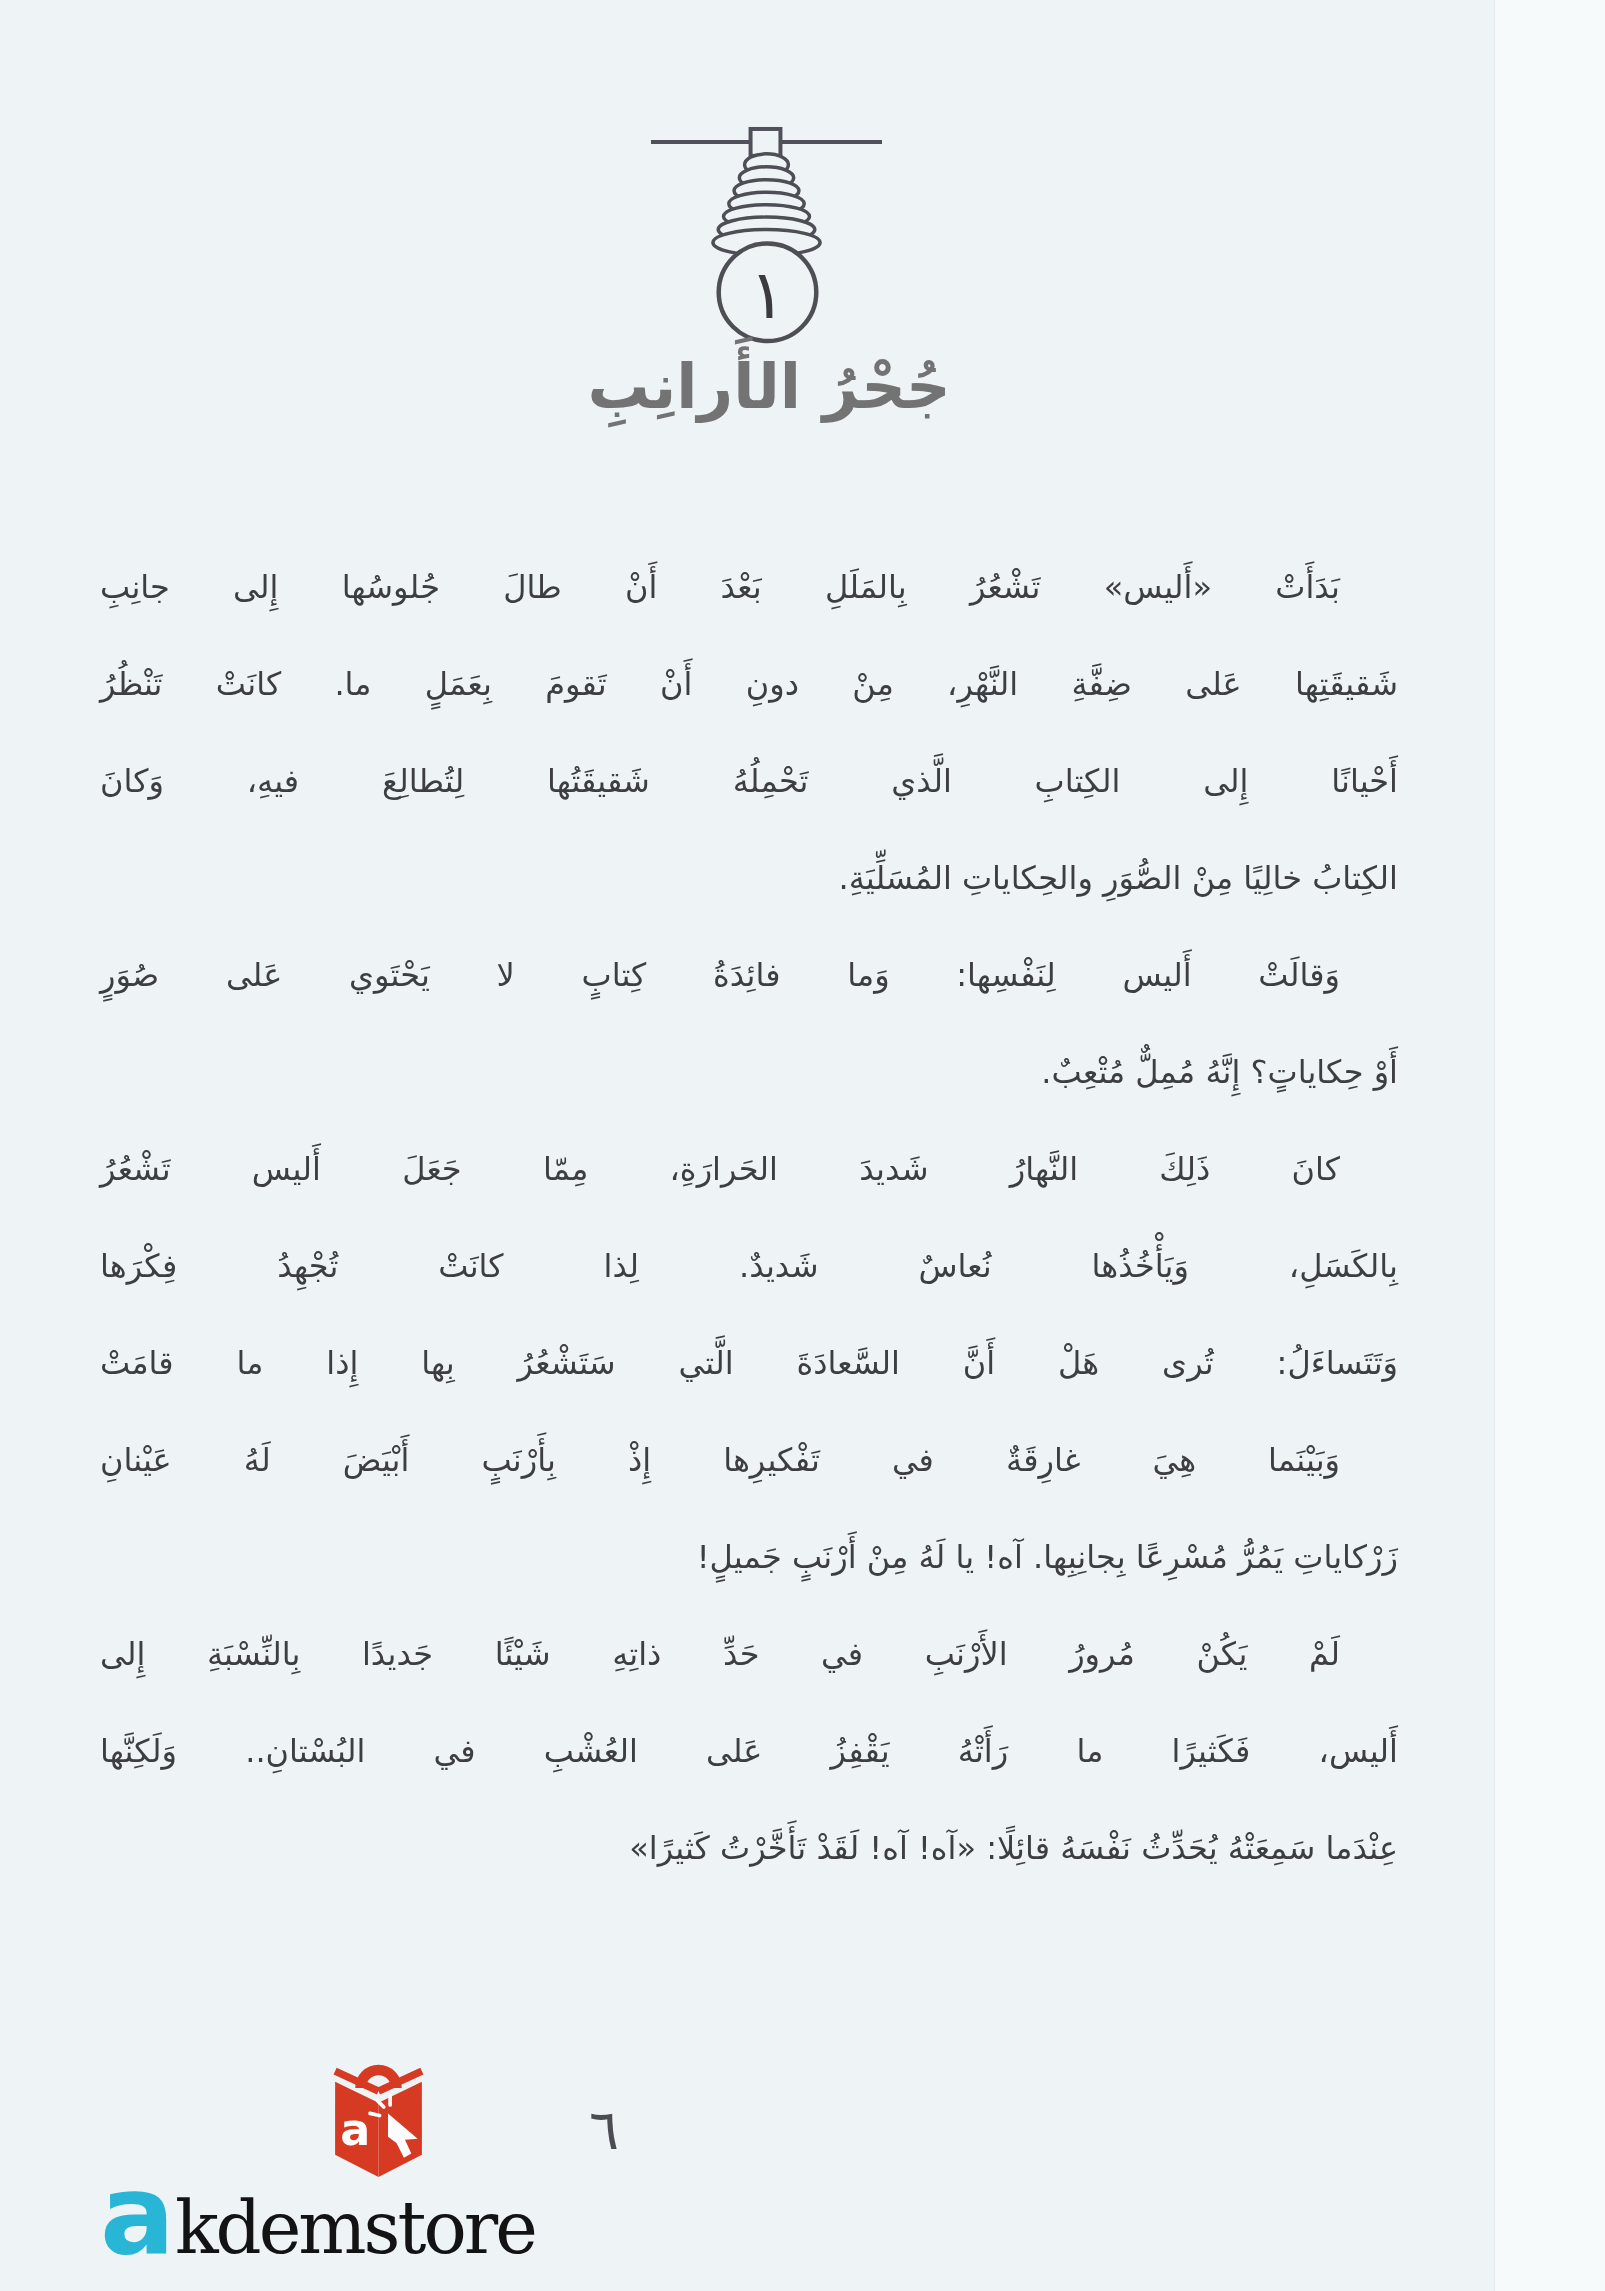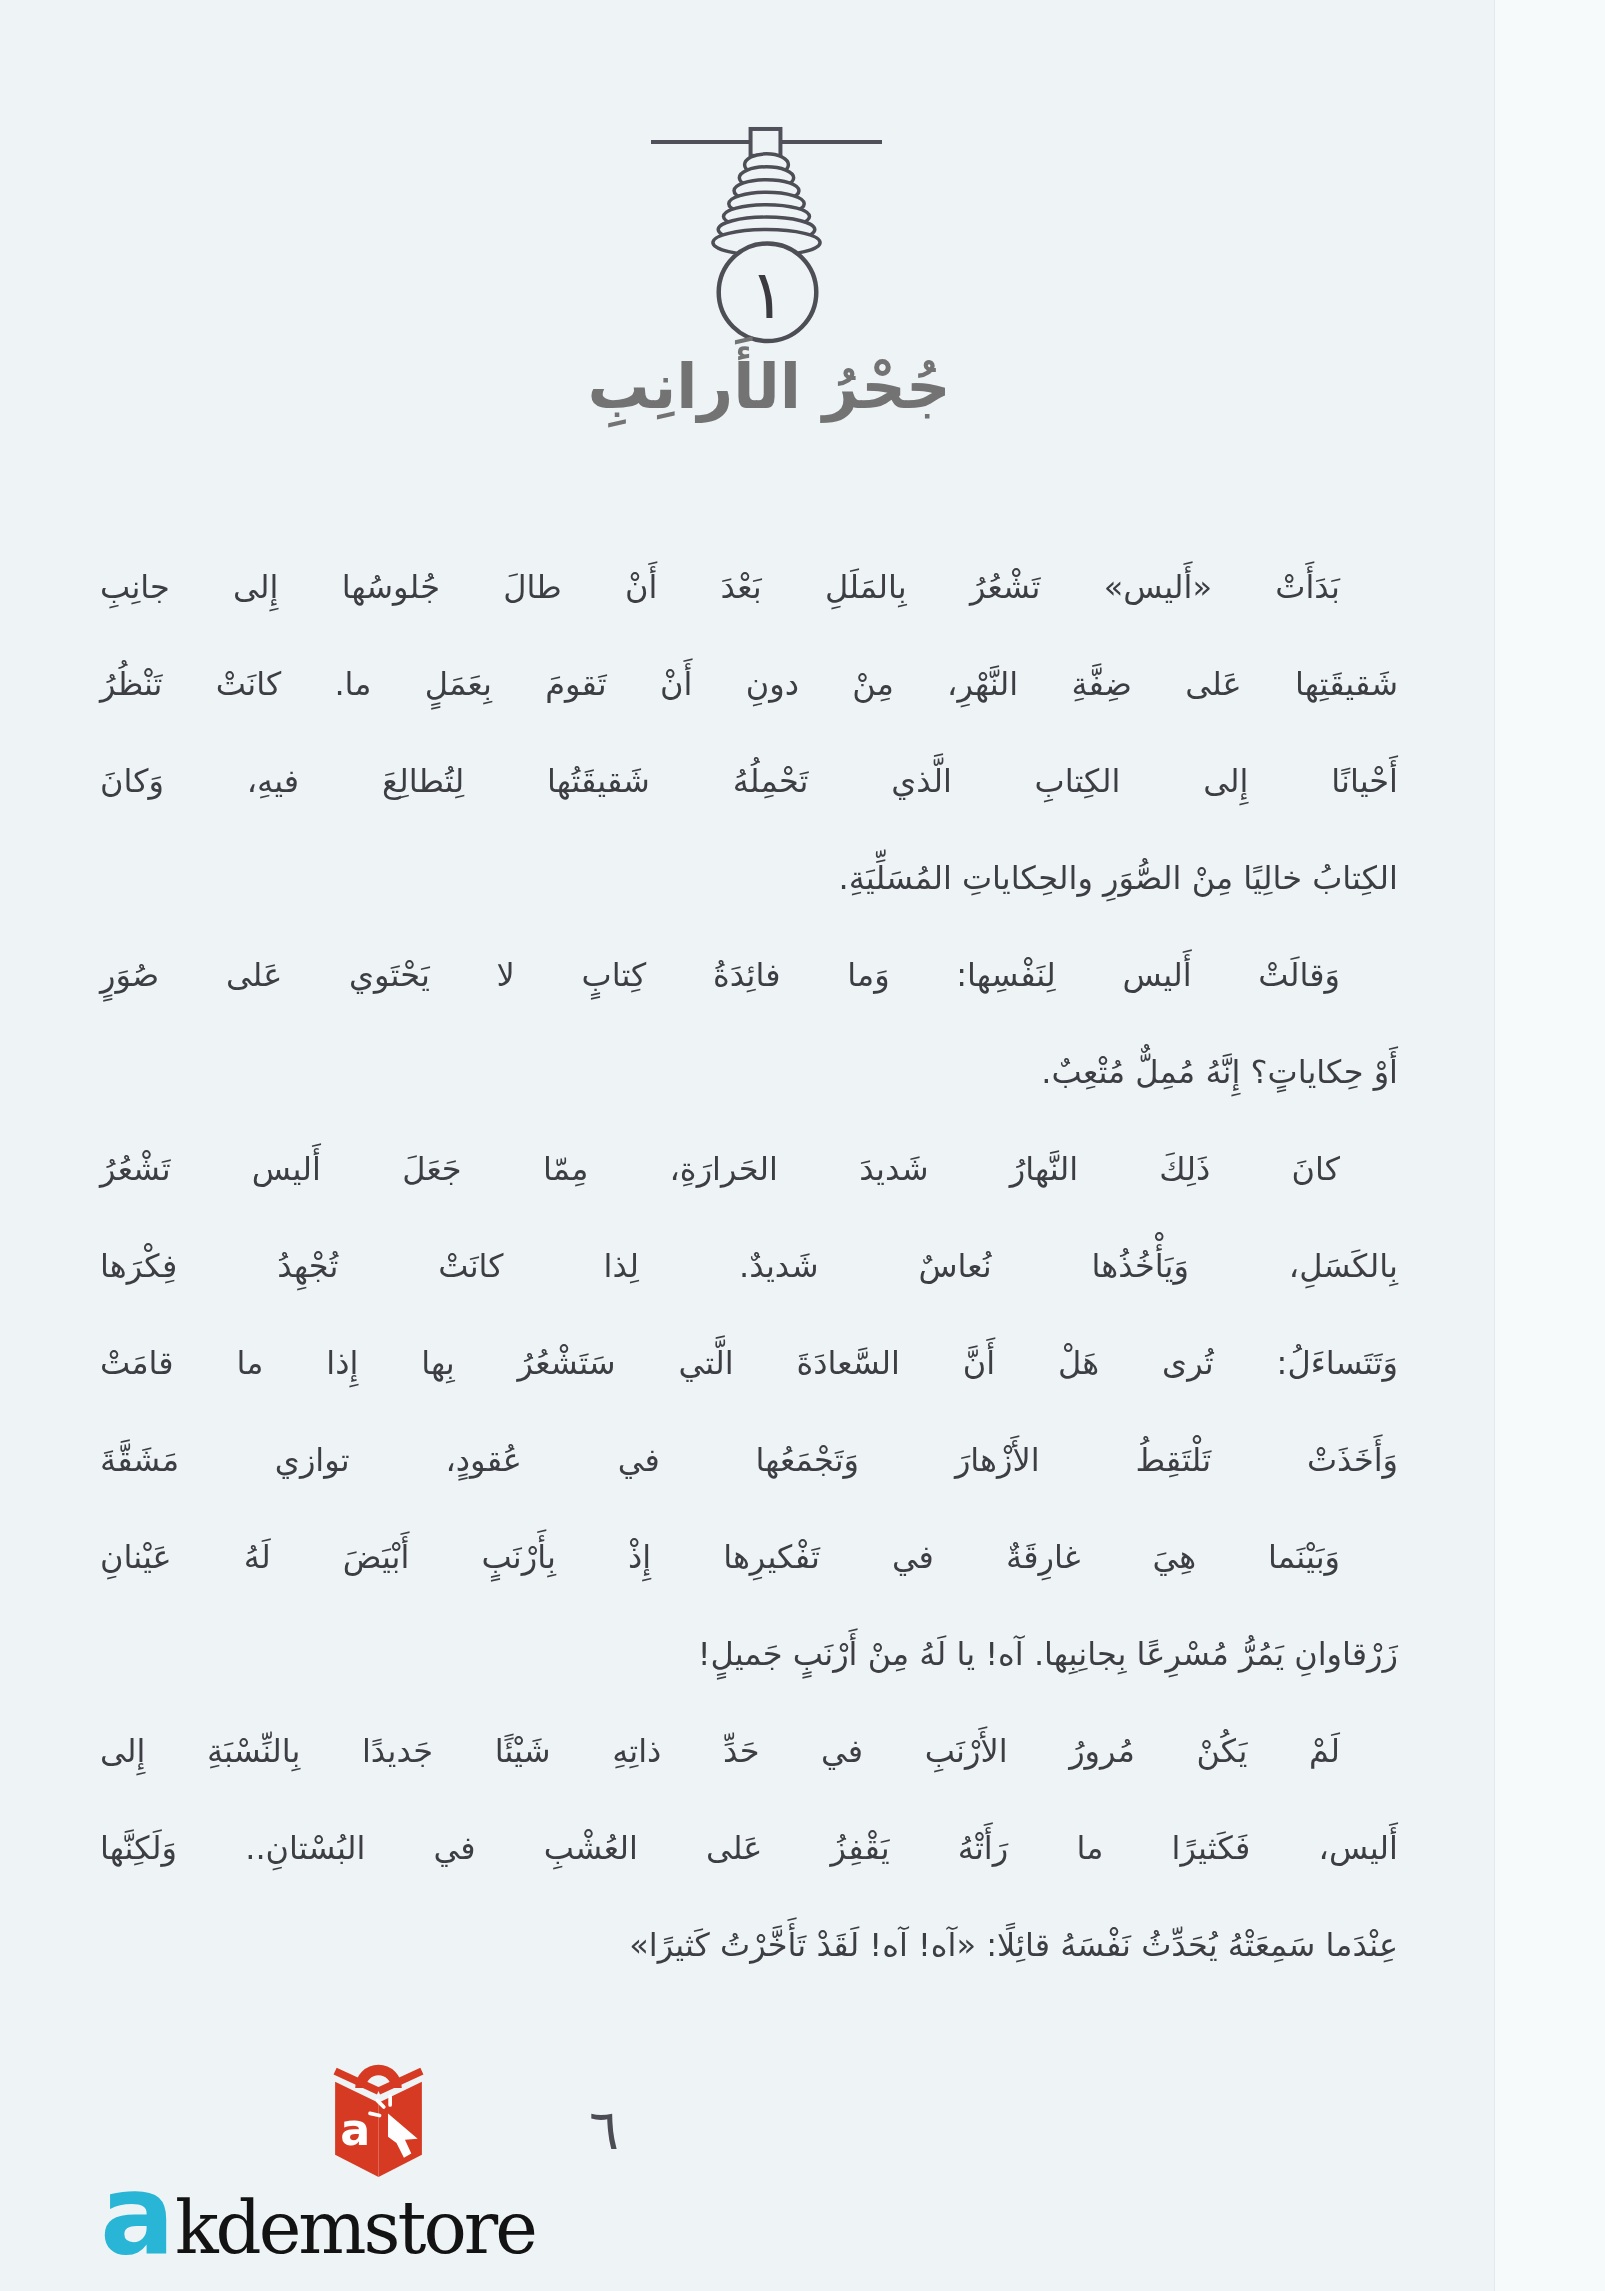--- a/index.html
+++ b/index.html
@@ -101,25 +101,24 @@
     <div class="tline plast">الكِتابُ خالِيًا مِنْ الصُّوَرِ والحِكاياتِ المُسَلِّيَةِ.</div>
   </div>
   <div>
     <div class="tline first">وَقالَتْ أَليس لِنَفْسِها: وَما فائِدَةُ كِتابٍ لا يَحْتَوي عَلى صُوَرٍ</div>
     <div class="tline plast">أَوْ حِكاياتٍ؟ إِنَّهُ مُمِلٌّ مُتْعِبٌ.</div>
   </div>
   <div>
     <div class="tline first">كانَ ذَلِكَ النَّهارُ شَديدَ الحَرارَةِ، مِمّا جَعَلَ أَليس تَشْعُرُ</div>
     <div class="tline">بِالكَسَلِ، وَيَأْخُذُها نُعاسٌ شَديدٌ. لِذا كانَتْ تُجْهِدُ فِكْرَها</div>
     <div class="tline">وَتَتَساءَلُ: تُرى هَلْ أَنَّ السَّعادَةَ الَّتي سَتَشْعُرُ بِها إِذا ما قامَتْ</div>
-    <div class="tline">وَأَخَذَتْ تَلْتَقِطُ الأَزْهارَ وَتَجْمَعُها في عُقودٍ، توازي مَشَقَّةَ</div>
   </div>
   <div>
     <div class="tline first">وَبَيْنَما هِيَ غارِقَةٌ في تَفْكيرِها إِذْ بِأَرْنَبٍ أَبْيَضَ لَهُ عَيْنانِ</div>
-    <div class="tline plast">زَرْقاوانِ يَمُرُّ مُسْرِعًا بِجانِبِها. آه! يا لَهُ مِنْ أَرْنَبٍ جَميلٍ!</div>
+    <div class="tline plast">زَرْكاياتِ يَمُرُّ مُسْرِعًا بِجانِبِها. آه! يا لَهُ مِنْ أَرْنَبٍ جَميلٍ!</div>
   </div>
   <div>
     <div class="tline first">لَمْ يَكُنْ مُرورُ الأَرْنَبِ في حَدِّ ذاتِهِ شَيْئًا جَديدًا بِالنِّسْبَةِ إِلى</div>
     <div class="tline">أَليس، فَكَثيرًا ما رَأَتْهُ يَقْفِزُ عَلى العُشْبِ في البُسْتانِ.. وَلَكِنَّها</div>
     <div class="tline plast">عِنْدَما سَمِعَتْهُ يُحَدِّثُ نَفْسَهُ قائِلًا: «آه! آه! لَقَدْ تَأَخَّرْتُ كَثيرًا»</div>
   </div>
 </div>
 
 <div class="page-number">٦</div>
 

